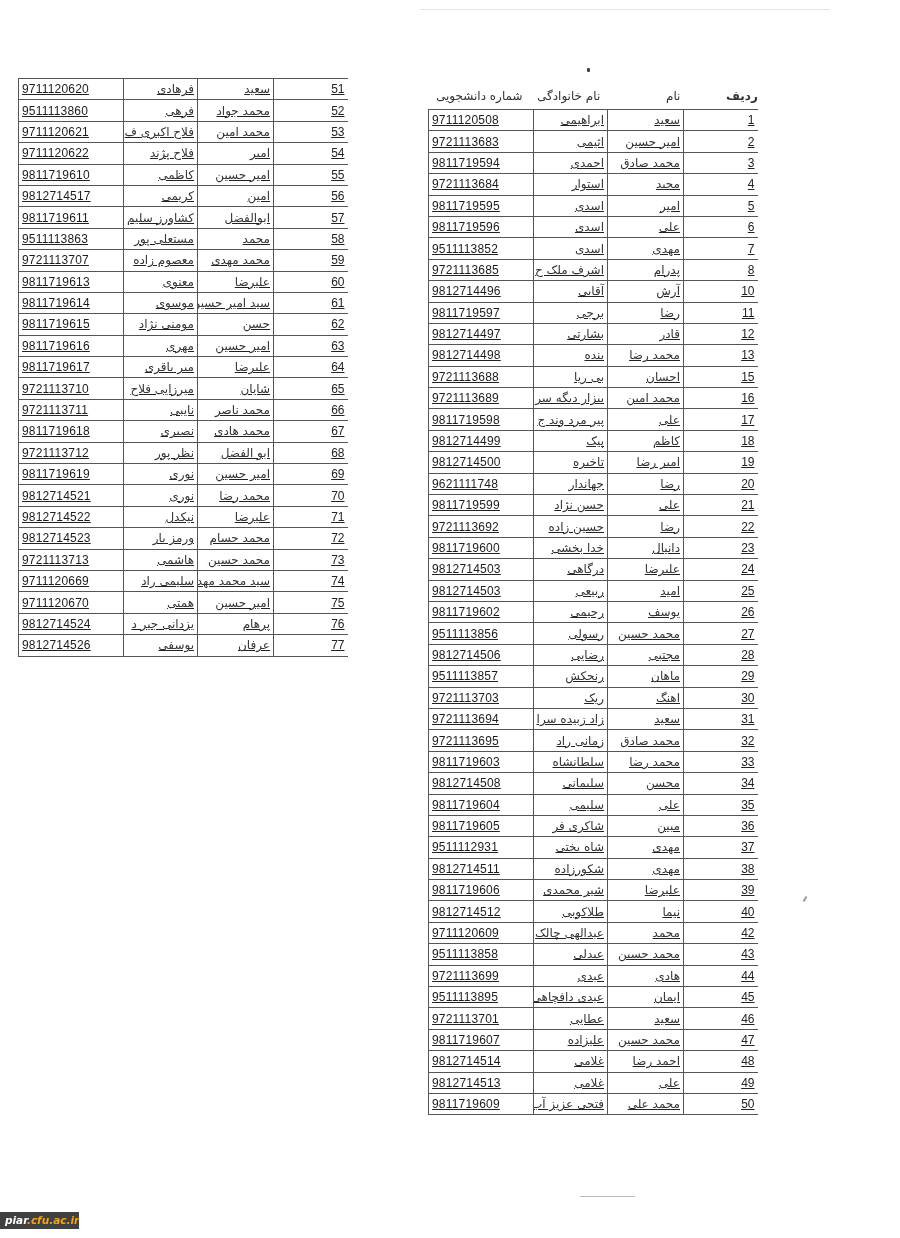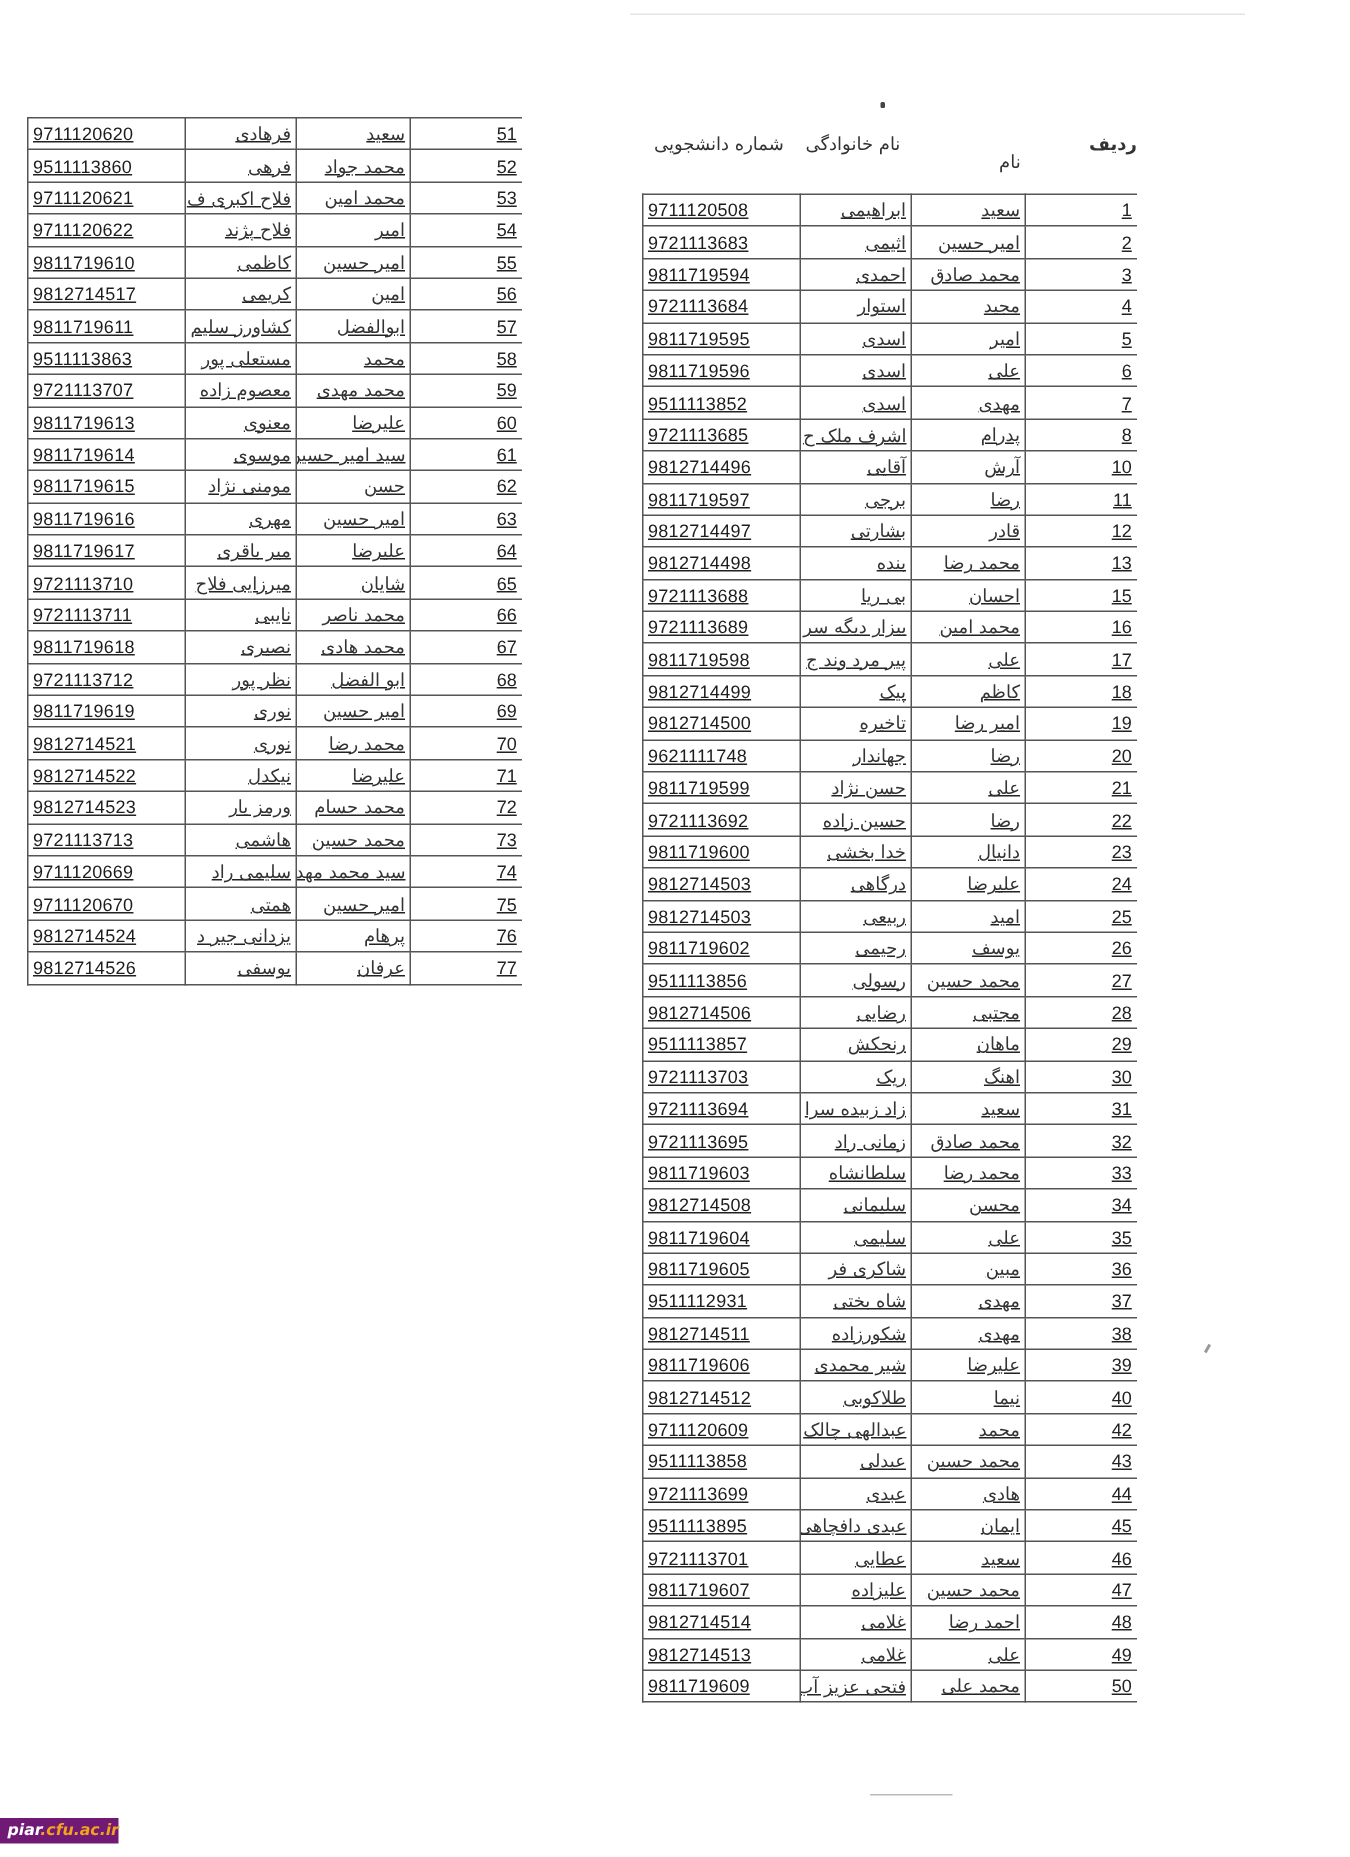--- a/index.html
+++ b/index.html
@@ -5,39 +5,39 @@
   html, body { margin:0; padding:0; background:#ffffff; }
   body { width:900px; height:1238px; position:relative; overflow:hidden; font-family:"DejaVu Sans", sans-serif; color:#222; }
   .scanline { position:absolute; left:420px; top:9px; width:410px; height:1px; background:#e4e4e4; }
   .speck { position:absolute; width:3px; height:4px; background:#444; border-radius:1px; }
   table.roster { position:absolute; border-collapse:collapse; table-layout:fixed; direction:ltr;text-decoration:underline; }
   table.roster td { border:1px solid #555; height:20.4px; padding:0 3px; white-space:nowrap; overflow:hidden; font-size:12px; line-height:20px; }
   td.sid { font-family:"Liberation Sans", sans-serif; font-size:14.5px; text-align:left; padding-left:4px; color:#1c1c1c; letter-spacing:0.2px; }
   td.fam, td.first { direction:rtl; text-align:right; font-size:11.5px; color:#333; }
   td.num { font-family:"Liberation Sans", sans-serif; font-size:14.5px; text-align:right; padding-right:2px; color:#222; border-right:none; }
   table.roster tr td:last-child { border-right:none; }
-  #right-table { left:428px; top:109px; width:329px;margin-top:20px; }
+  #right-table { left:428px; top:109px; width:329px; }
   #left-table { left:18px; top:78px; width:329px; }
   #right-table col.c1, #left-table col.c1 { width:105px; }
   #right-table col.c2, #left-table col.c2 { width:74px; }
   #right-table col.c3, #left-table col.c3 { width:76px; }
   #right-table col.c4, #left-table col.c4 { width:74px; }
   .hdr { position:absolute; top:89px; font-size:12px; color:#333; direction:rtl; white-space:nowrap; }
-  .footer-logo { position:absolute; left:0; top:1212px; width:79px; height:17px; background:#701a75; color:#fff; font-family:"DejaVu Sans", sans-serif; font-style:italic; font-weight:bold; font-size:10.5px; line-height:17px; padding-left:5px; box-sizing:border-box; }
+  .footer-logo { position:absolute; left:0; top:1212px; width:79px; height:17px; background:#404040; color:#fff; font-family:"DejaVu Sans", sans-serif; font-style:italic; font-weight:bold; font-size:10.5px; line-height:17px; padding-left:5px; box-sizing:border-box; }
   .footer-logo .accent { color:#f2a21c; }
   .mark { position:absolute; background:#bbb; }
 </style>
 </head>
 <body>
 
 <div class="scanline"></div>
 <div class="speck" style="left:587px;top:68px;"></div>
 
 <div class="hdr" style="left:726px;font-weight:bold;">ردیف</div>
-<div class="hdr" style="left:666px;margin-top:12px;">نام</div>
+<div class="hdr" style="left:666px;">نام</div>
 <div class="hdr" style="left:537px;">نام خانوادگی</div>
 <div class="hdr" style="left:436px;">شماره دانشجویی</div>
 
 <table id="right-table" class="roster">
   <colgroup>
       <col class="c1">
       <col class="c2">
       <col class="c3">
       <col class="c4">
     </colgroup>

